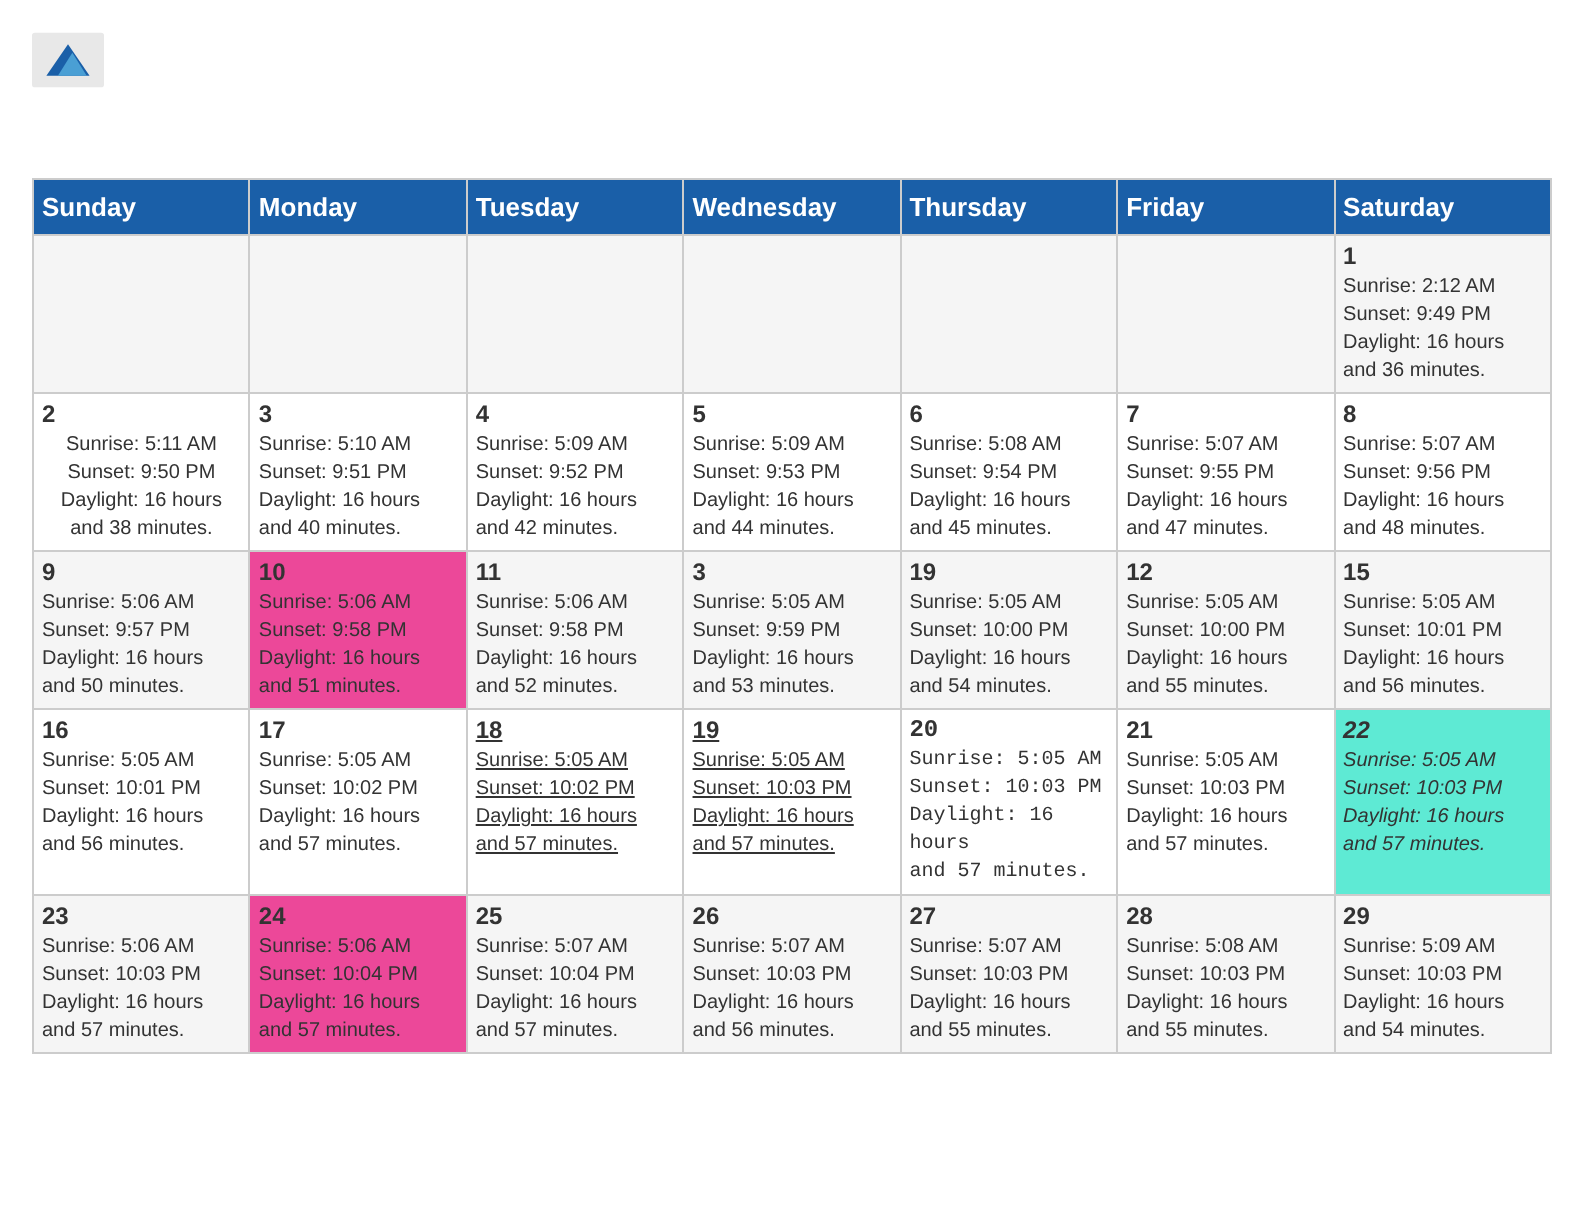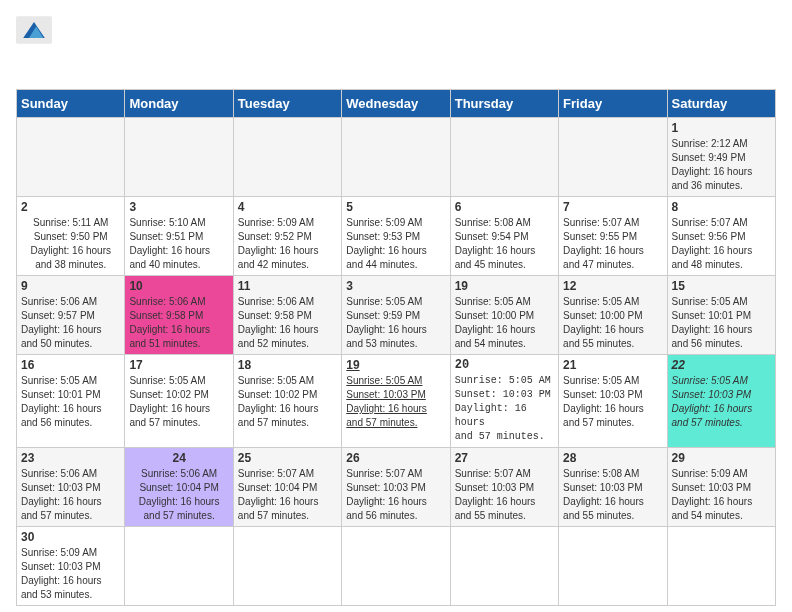--- a/index.html
+++ b/index.html
@@ -251,21 +251,21 @@
 Daylight: 16 hours
 and 56 minutes.</div>
         </td>
         <td style="background: rgb(255, 255, 255);">
           <span class="day-number">17</span>
           <div class="day-info" style="white-space: pre-line;">Sunrise: 5:05 AM
 Sunset: 10:02 PM
 Daylight: 16 hours
 and 57 minutes.</div>
         </td>
-        <td style="background: rgb(255, 255, 255);">
+        <td style="background: rgb(255, 255, 255); text-decoration: underline;">
           <span class="day-number">18</span>
           <div class="day-info" style="white-space: pre-line;">Sunrise: 5:05 AM
 Sunset: 10:02 PM
 Daylight: 16 hours
 and 57 minutes.</div>
         </td>
         <td style="background: rgb(255, 255, 255); text-decoration: underline;">
           <span class="day-number">19</span>
           <div class="day-info" style="white-space: pre-line;">Sunrise: 5:05 AM
 Sunset: 10:03 PM
@@ -295,21 +295,21 @@
         </td>
       </tr>
       <tr>
         <td style="background: rgb(245, 245, 245);">
           <span class="day-number">23</span>
           <div class="day-info" style="white-space: pre-line;">Sunrise: 5:06 AM
 Sunset: 10:03 PM
 Daylight: 16 hours
 and 57 minutes.</div>
         </td>
-        <td style="background: #c4b5fd; text-align: center;">
+        <td style="background: #ec4899;">
           <span class="day-number">24</span>
           <div class="day-info" style="white-space: pre-line;">Sunrise: 5:06 AM
 Sunset: 10:04 PM
 Daylight: 16 hours
 and 57 minutes.</div>
         </td>
         <td style="background: rgb(245, 245, 245);">
           <span class="day-number">25</span>
           <div class="day-info" style="white-space: pre-line;">Sunrise: 5:07 AM
 Sunset: 10:04 PM
@@ -337,30 +337,15 @@
 Daylight: 16 hours
 and 55 minutes.</div>
         </td>
         <td style="background: rgb(245, 245, 245);">
           <span class="day-number">29</span>
           <div class="day-info" style="white-space: pre-line;">Sunrise: 5:09 AM
 Sunset: 10:03 PM
 Daylight: 16 hours
 and 54 minutes.</div>
         </td>
-      </tr>
-      <tr class="last-row">
-        <td style="background: rgb(255, 255, 255);">
-          <span class="day-number">30</span>
-          <div class="day-info" style="white-space: pre-line;">Sunrise: 5:09 AM
-Sunset: 10:03 PM
-Daylight: 16 hours
-and 53 minutes.</div>
-        </td>
-        <td class="empty-cell"></td>
-        <td class="empty-cell"></td>
-        <td class="empty-cell"></td>
-        <td class="empty-cell"></td>
-        <td class="empty-cell"></td>
-        <td class="empty-cell"></td>
       </tr>
     </tbody>
 </table>
 
 </body></html>

